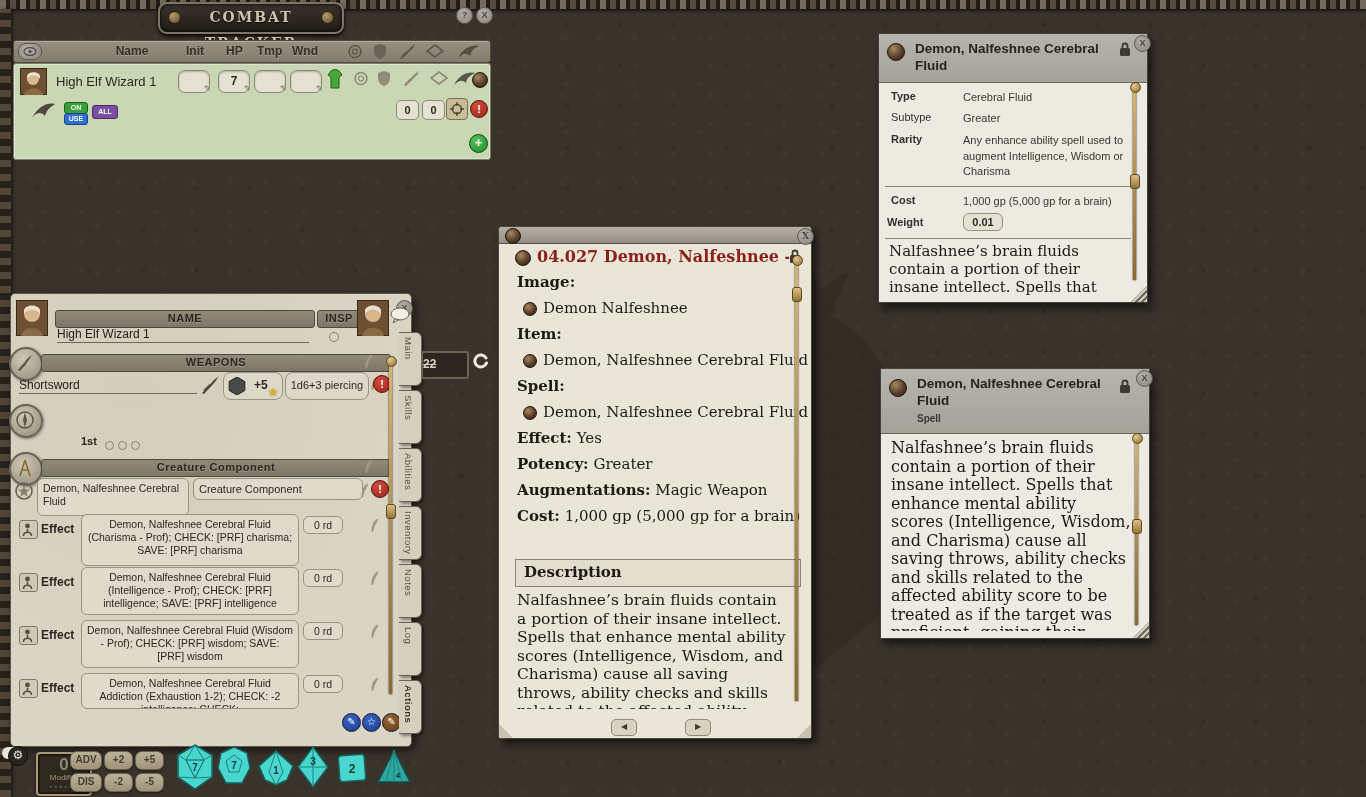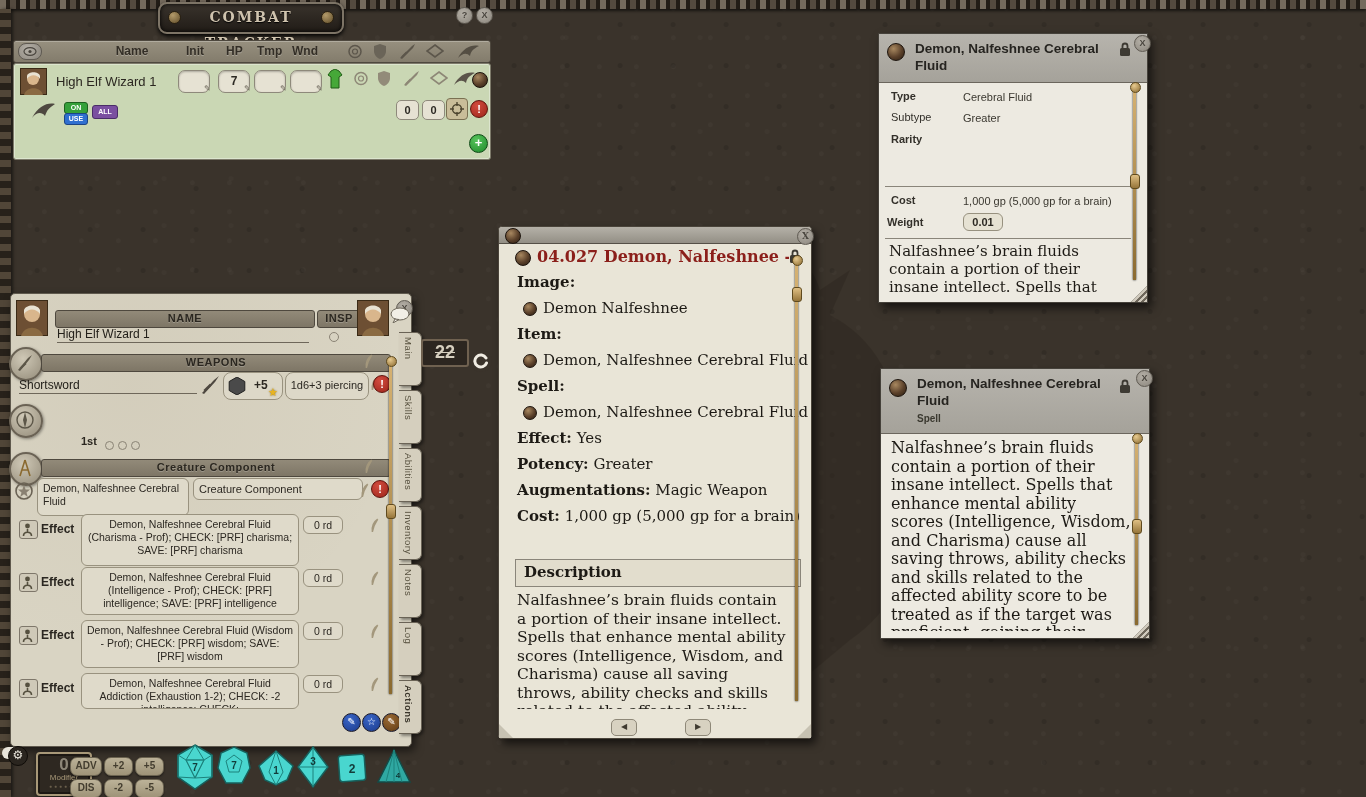--- a/index.html
+++ b/index.html
@@ -92,21 +92,21 @@
   .lblrow{position:absolute;font-size:11px;color:#33302a;}
   .valrow{position:absolute;font-size:11px;color:#3a372f;line-height:15.5px;}
   .hr{position:absolute;height:1px;background:#8a857a;}
   .wbox{position:absolute;background:#e6e2d3;border:1px solid #97917f;border-radius:6px;font-weight:bold;
     font-size:11px;color:#2c2923;text-align:center;}
   
   .modframe{left:36px;top:752px;width:52px;height:40px;background:#2e2821;border:2px solid #a89878;border-radius:4px;
     box-shadow:inset 0 0 0 2px #1c1712, 0 2px 4px rgba(0,0,0,.5);text-align:center;}
   .modbtn{position:absolute;height:17px;background:linear-gradient(180deg,#bcb298,#9e9378);border:1px solid #6b6350;
     border-radius:7px;color:#433d2f;font-weight:bold;font-size:10px;text-align:center;line-height:16px;
-    box-shadow:0 1px 2px rgba(0,0,0,.5);margin-top:6px;}
+    box-shadow:0 1px 2px rgba(0,0,0,.5);}
   .die text{font-family:"Liberation Sans",sans-serif;font-weight:bold;}
 </style>
 </head>
 <body>
 
 <div class="stage">
 
   <div class="abs chain-top"></div>
   <div class="abs stitch-left"></div>
   <svg class="abs watermark" style="left:540px;top:220px" width="430" height="500" viewBox="0 0 430 500">
@@ -379,21 +379,21 @@
         <span>Notes</span>
       </div>
     <div class="tab" style="top:328px">
         <span>Log</span>
       </div>
     <div class="tab" style="top:386px">
         <span style="font-weight:bold;color:#39342a">Actions</span>
       </div>
   </div>
 
-  <div class="abs" style="left:421px;top:339px;width:44px;height:24px;background:#2c2620;border:2px solid #6f6150;border-radius:3px;color:#d6cfbf;font-size:18px;font-weight:bold;text-align:center;line-height:22px;text-decoration:line-through">22</div>
+  <div class="abs" style="left:421px;top:351px;width:44px;height:24px;background:#2c2620;border:2px solid #6f6150;border-radius:3px;color:#d6cfbf;font-size:12px;font-weight:bold;text-align:left;line-height:22px;text-decoration:line-through">22</div>
   <div class="abs" style="left:470px;top:350px;width:22px;height:22px;border-radius:50%;background:#3a332b">
     <svg width="16" height="16" viewBox="0 0 16 16" style="margin:3px">
       <path d="M13 5 A6 6 0 1 0 13.5 10" fill="none" stroke="#f0ece2" stroke-width="3" stroke-linecap="round"></path>
     </svg>
   </div>
 
   <div class="abs ref book">
     <div class="ref-titlebar">
       <div class="abs orb" style="left:6px;top:1px"></div>
     </div>
@@ -446,20 +446,21 @@
           <path d="M3.5 6 V4 A2.5 2.5 0 0 1 8.5 4 V6" fill="none" stroke="#3d3a33" stroke-width="1.8"></path>
       </svg>
     </div>
     <div class="abs xbtn" style="left:255px;top:1px">X</div>
 
     <div class="lblrow" style="left:12px;top:56px;font-weight:bold">Type</div>
     <div class="valrow" style="left:84px;top:56px;width:160px">Cerebral Fluid</div>
     <div class="lblrow" style="left:12px;top:77px;font-weight:normal">Subtype</div>
     <div class="valrow" style="left:84px;top:77px;width:160px">Greater</div>
     <div class="lblrow" style="left:12px;top:99px;font-weight:bold">Rarity</div>
+    <div class="valrow" style="left:84px;top:99px;width:162px">Any enhance ability spell used to augment Intelligence, Wisdom or Charisma</div>
     <div class="hr" style="left:6px;top:152px;width:246px"></div>
     <div class="lblrow" style="left:12px;top:160px;font-weight:bold">Cost</div>
     <div class="valrow" style="left:84px;top:160px;width:170px">1,000 gp (5,000 gp for a brain)</div>
     <div class="lblrow" style="left:8px;top:182px;font-weight:bold">Weight</div>
     <div class="wbox" style="left:84px;top:179px;width:38px;height:16px;line-height:16px">0.01</div>
     <div class="hr" style="left:6px;top:204px;width:246px"></div>
     <div class="abs book" style="left:10px;top:208px;width:238px;height:54px;overflow:hidden;font-size:15px;line-height:18px">Nalfashnee’s brain fluids contain a portion of their insane intellect. Spells that enhance mental</div>
 
     <div class="abs goldbar" style="left:254px;top:54px;height:192px"></div>
     <div class="abs goldtip" style="left:251px;top:48px"></div>

